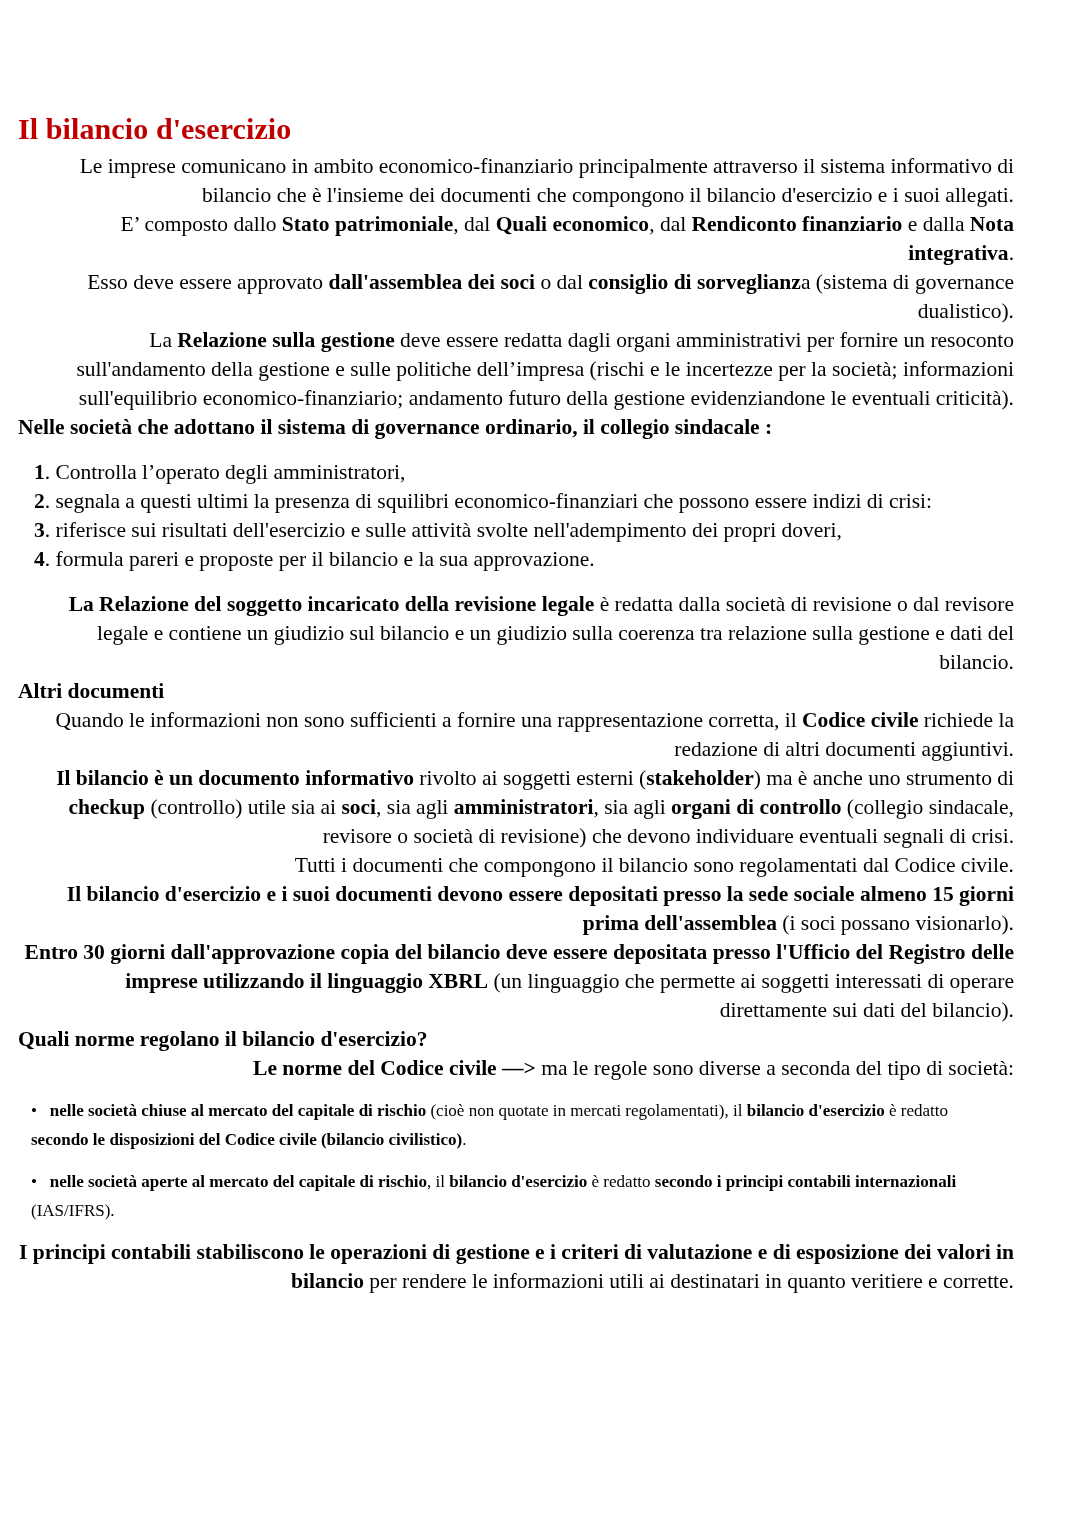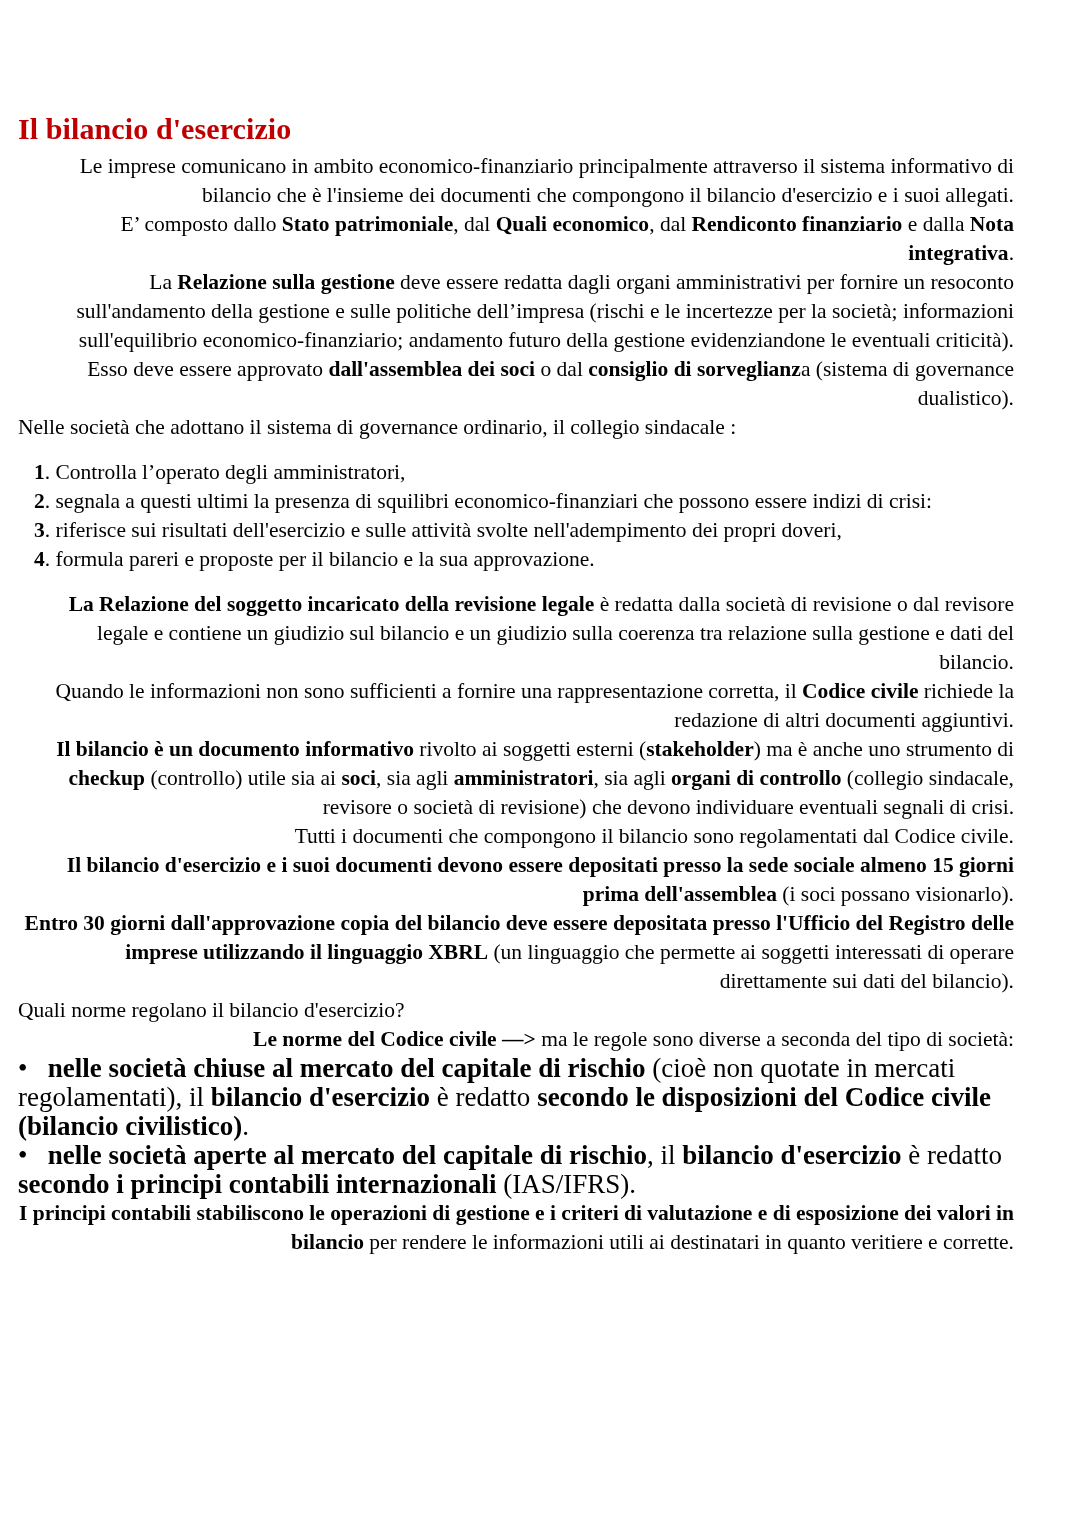--- a/index.html
+++ b/index.html
@@ -49,58 +49,59 @@
   .list li {
     font-size: 21.5px;
     line-height: 29px;
     display: block;
     white-space: pre-wrap;
   }
   .num {
     font-weight: bold;
   }
   .bullet-row {
-    font-size: 27px;
+    font-size: 17px;
     line-height: 29px;
     white-space: pre-wrap;
-    margin: 0;
+    margin: 13px;
   }
   .sub-head {
     font-size: 21.5px;
     line-height: 29px;
-    font-weight: normal;
+    font-weight: bold;
     margin: 0;
   }
 </style>
 </head>
 <body>
 
 <div class="page">
 
   <h1 class="doc-title">Il bilancio d'esercizio</h1>
 
   <p class="para gap-sm"><span>Le imprese comunicano in ambito economico-finanziario principalmente attraverso il sistema informativo di bilancio che è l'insieme dei documenti che compongono il bilancio d'esercizio e i suoi allegati.</span></p>
 
   <p class="para gap-lg"><span>E’ composto dallo </span><b>Stato patrimoniale</b><span>, dal </span><b>Quali economico</b><span>, dal </span><b>Rendiconto finanziario</b><span> e dalla </span><b>Nota integrativa</b><span>.</span></p>
 
+  <p class="para gap-sm"><span>Esso deve essere approvato </span><b>dall'assemblea dei soci</b><span> o dal </span><b>consiglio di sorveglianz</b><span>a (sistema di governance dualistico).</span></p>
+
   <p class="para gap-sm"><span>La </span><b>Relazione sulla gestione</b><span> deve essere redatta dagli organi amministrativi per fornire un resoconto sull'andamento della gestione e sulle politiche dell’impresa (rischi e le incertezze per la società; informazioni sull'equilibrio economico-finanziario; andamento futuro della gestione evidenziandone le eventuali criticità).</span></p>
-
-  <p class="para gap-sm"><span>Esso deve essere approvato </span><b>dall'assemblea dei soci</b><span> o dal </span><b>consiglio di sorveglianz</b><span>a (sistema di governance dualistico).</span></p>
 
   <p class="sub-head gap-lg">Nelle società che adottano il sistema di governance ordinario, il collegio sindacale  :</p>
 
   <ul class="list">
     <li><span class="num">1</span><span>. </span><span>Controlla l’operato degli amministratori,</span></li>
     <li><span class="num">2</span><span>. </span><span>segnala a questi ultimi la presenza di squilibri economico-finanziari che possono essere indizi di crisi:</span></li>
     <li><span class="num">3</span><span>. </span><span>riferisce sui risultati dell'esercizio e sulle attività svolte nell'adempimento dei propri doveri,</span></li>
     <li><span class="num">4</span><span>. </span><span>formula pareri e proposte per il bilancio e la sua approvazione.</span></li>
   </ul>
 
   <p class="para gap-lg"><b>La Relazione del soggetto incaricato della revisione legale</b><span> è redatta dalla società di revisione o dal revisore legale e contiene un giudizio sul bilancio e un giudizio sulla coerenza tra relazione sulla gestione e dati del bilancio.</span></p>
 
+  <p class="sub-head gap-lg">Altri documenti</p>
 
   <p class="para gap-sm"><span>Quando le informazioni non sono sufficienti a fornire una rappresentazione corretta, il </span><b>Codice civile</b><span> richiede la redazione di altri documenti aggiuntivi.</span></p>
 
   <p class="para gap-sm"><b>Il bilancio è un documento informativo</b><span> rivolto ai soggetti esterni (</span><b>stakeholder</b><span>) ma è anche uno strumento di </span><b>checkup</b><span> (controllo) utile sia ai </span><b>soci</b><span>, sia agli </span><b>amministratori</b><span>, sia agli </span><b>organi di controllo</b><span> (collegio sindacale, revisore o società di revisione) che devono individuare eventuali segnali di crisi.</span></p>
 
   <p class="para gap-sm">Tutti i documenti che compongono il bilancio sono regolamentati dal Codice civile.</p>
 
   <p class="para gap-lg"><b>Il bilancio d'esercizio e i suoi documenti devono essere depositati presso la sede sociale almeno 15 giorni prima dell'assemblea</b><span> (i soci possano visionarlo).</span></p>
 
   <p class="para gap-sm"><b>Entro 30 giorni dall'approvazione copia del bilancio deve essere depositata presso l'Ufficio del Registro delle imprese utilizzando il linguaggio XBRL</b><span> (un linguaggio che permette ai soggetti interessati di operare direttamente sui dati del bilancio).</span></p>

